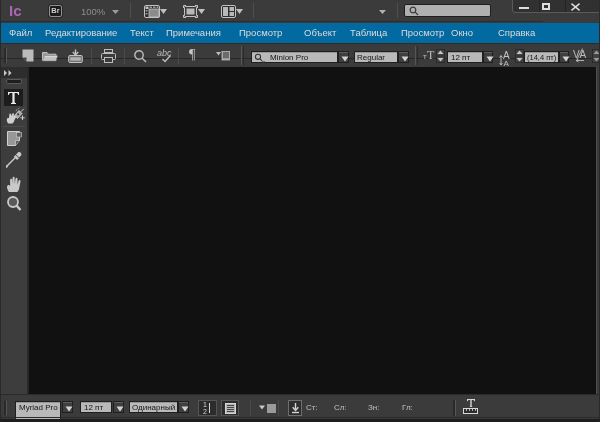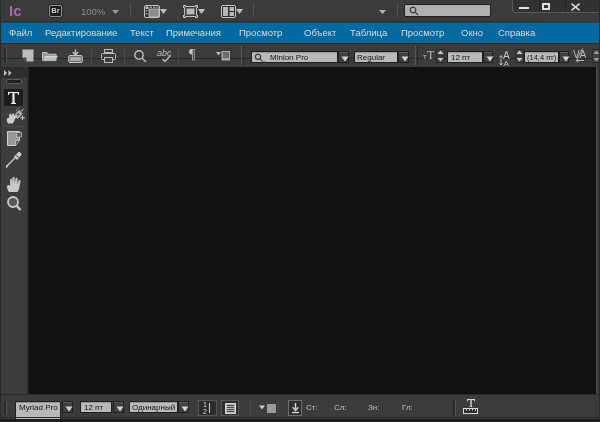--- a/index.html
+++ b/index.html
@@ -80,21 +80,21 @@
 
 <div class="a" style="left:0;top:23px;width:600px;height:20px;background:#0369a1;font-size:9.5px;color:#dcdcdc">
   <span class="a" style="left:9px;top:4px">Файл</span>
   <span class="a" style="left:45px;top:4px">Редактирование</span>
   <span class="a" style="left:130px;top:4px">Текст</span>
   <span class="a" style="left:166px;top:4px">Примечания</span>
   <span class="a" style="left:239px;top:4px">Просмотр</span>
   <span class="a" style="left:304px;top:4px">Объект</span>
   <span class="a" style="left:350px;top:4px">Таблица</span>
   <span class="a" style="left:401px;top:4px">Просмотр</span>
-  <span class="a" style="left:461px;top:4px">Окно</span>
+  <span class="a" style="left:451px;top:4px">Окно</span>
   <span class="a" style="left:498px;top:4px">Справка</span>
 </div>
 
 <div class="a" style="left:0;top:43px;width:600px;height:16px;background:#3b3b3b;border-top:1px solid #2b2b2b;border-bottom:1px solid #272727">
 
   <div class="a" style="left:4px;top:4px;width:3px;height:15px;background:#2a2a2a;border-right:1px solid #565656"></div>
 
   <svg class="a" style="left:21px;top:5px" width="13" height="13" viewBox="0 0 13 13">
     <path d="M1.5 0.5 L12.5 0.5 L12.5 12.5 L5.5 12.5 L1.5 8.5 Z" fill="#bcbcbc"></path>
     <path d="M1.5 8.5 L5.5 8.5 L5.5 12.5 Z" fill="#454545"></path>

